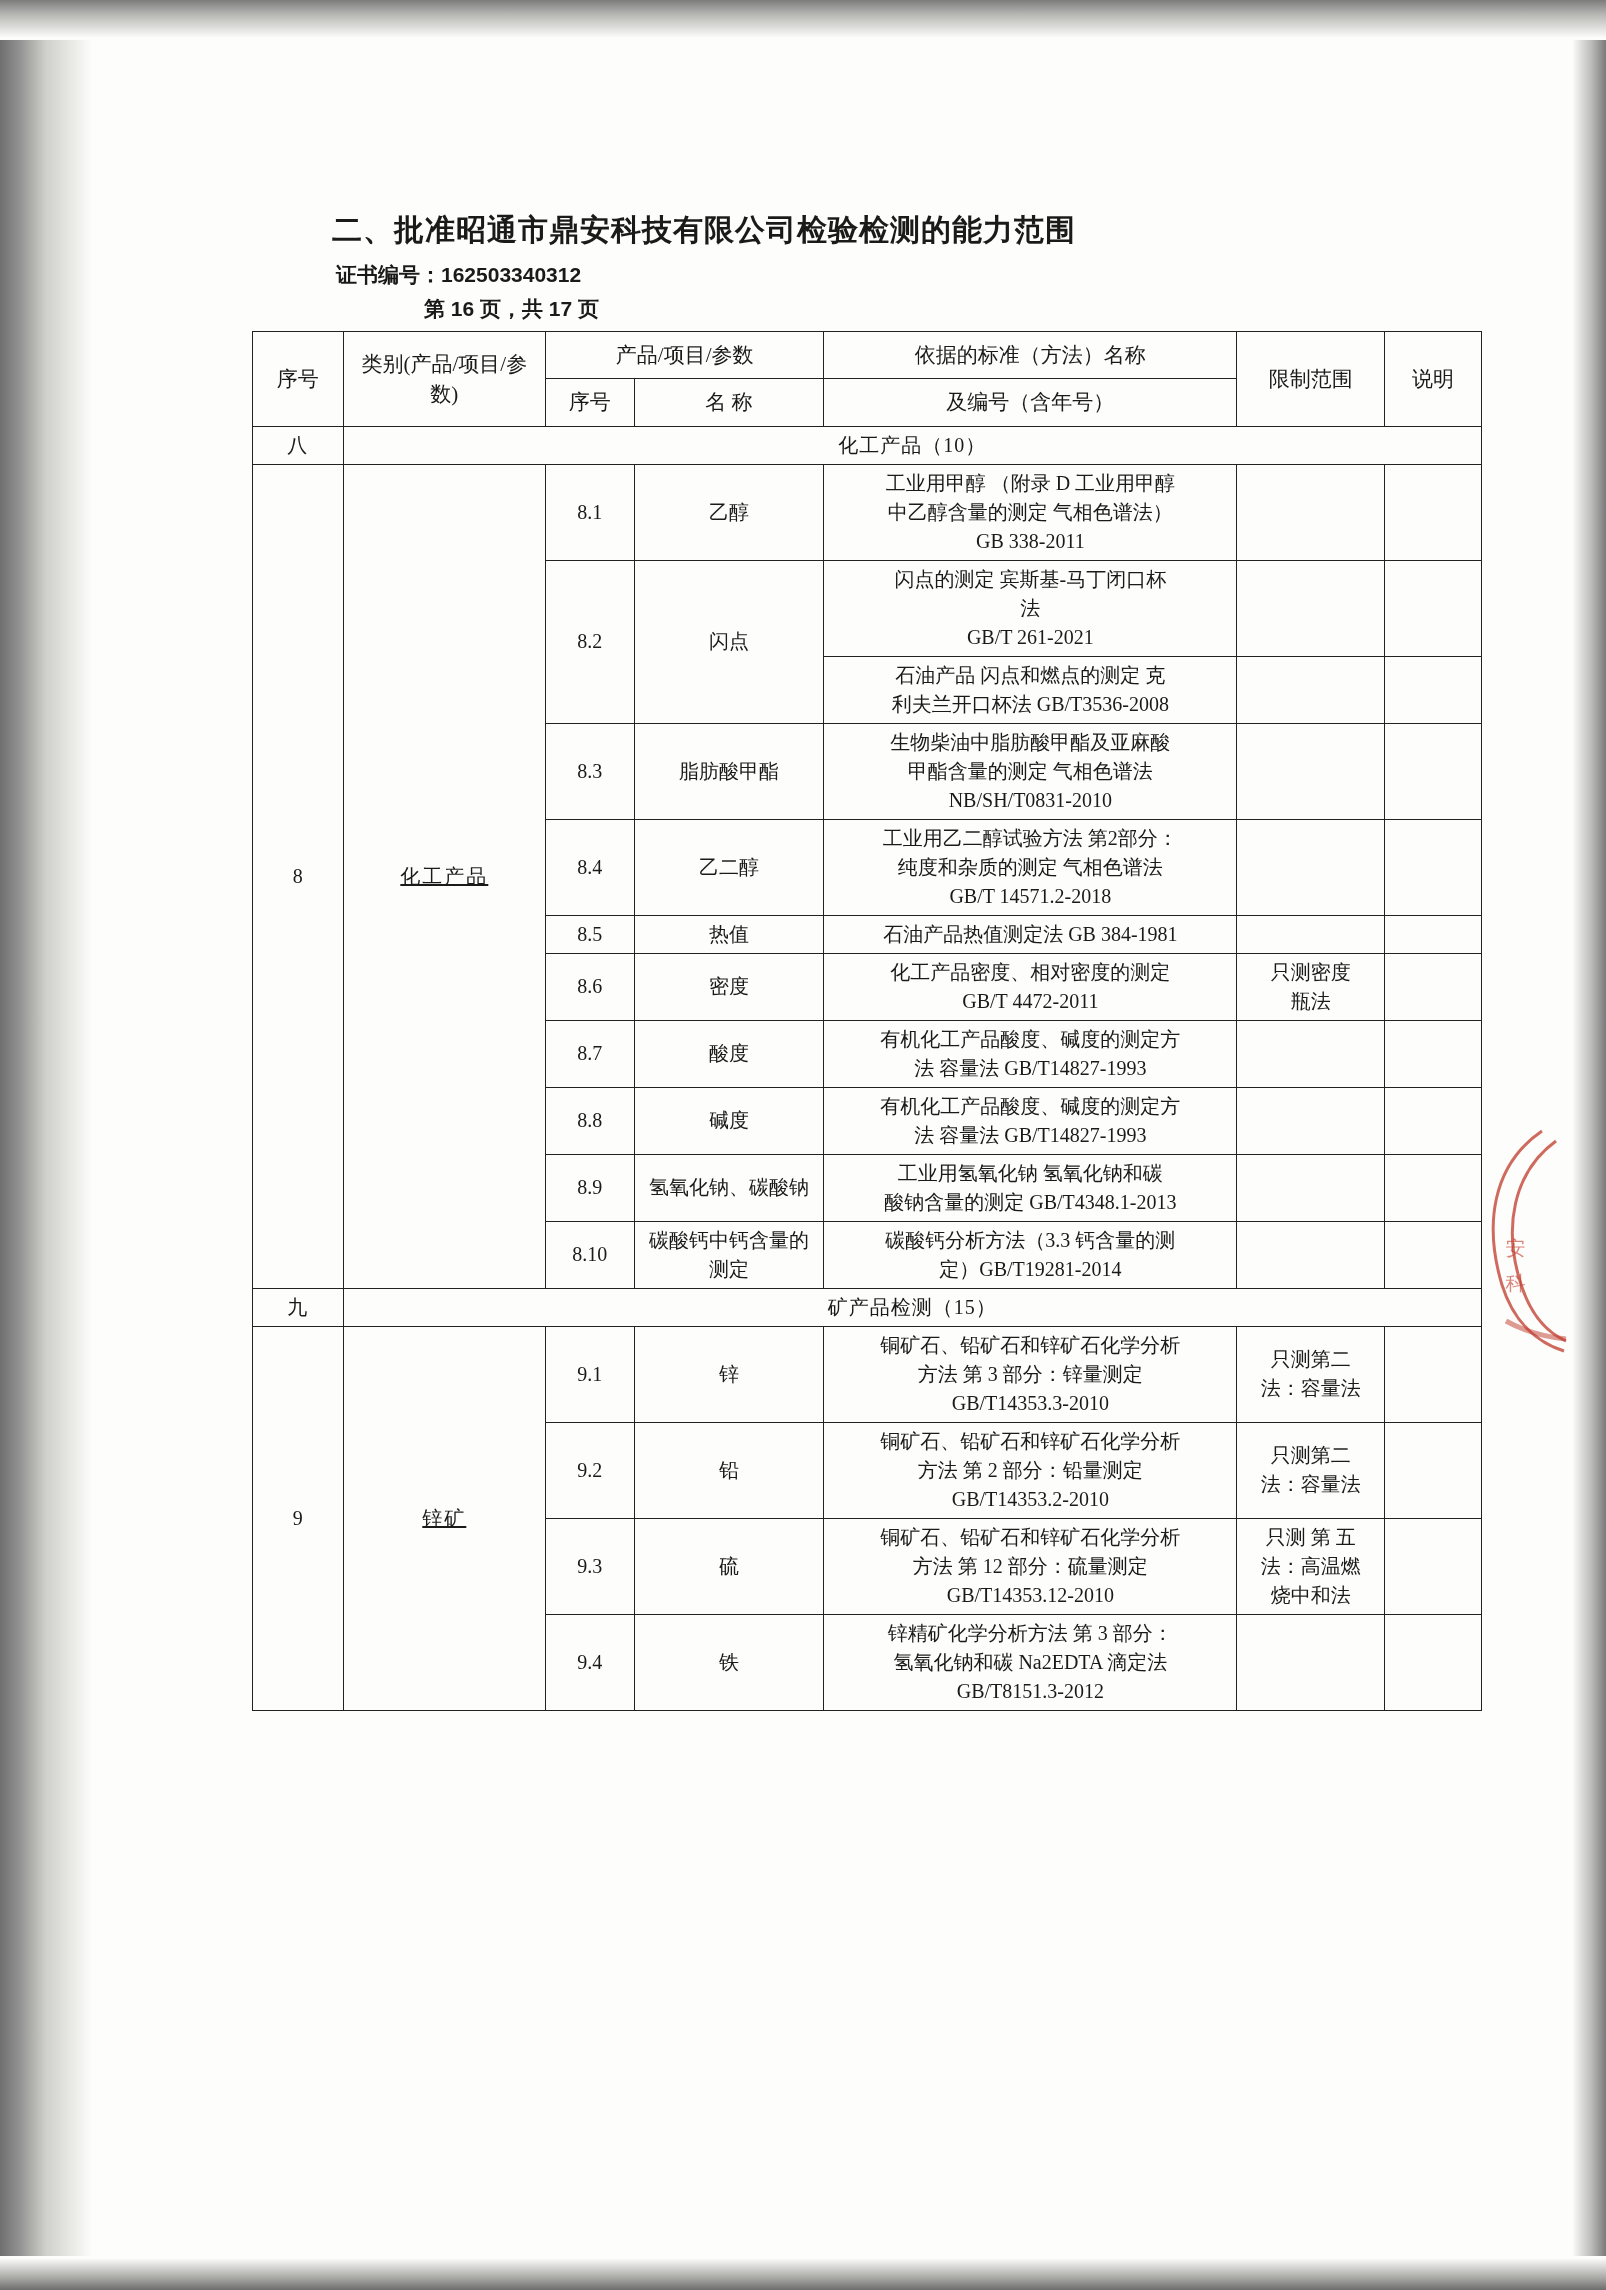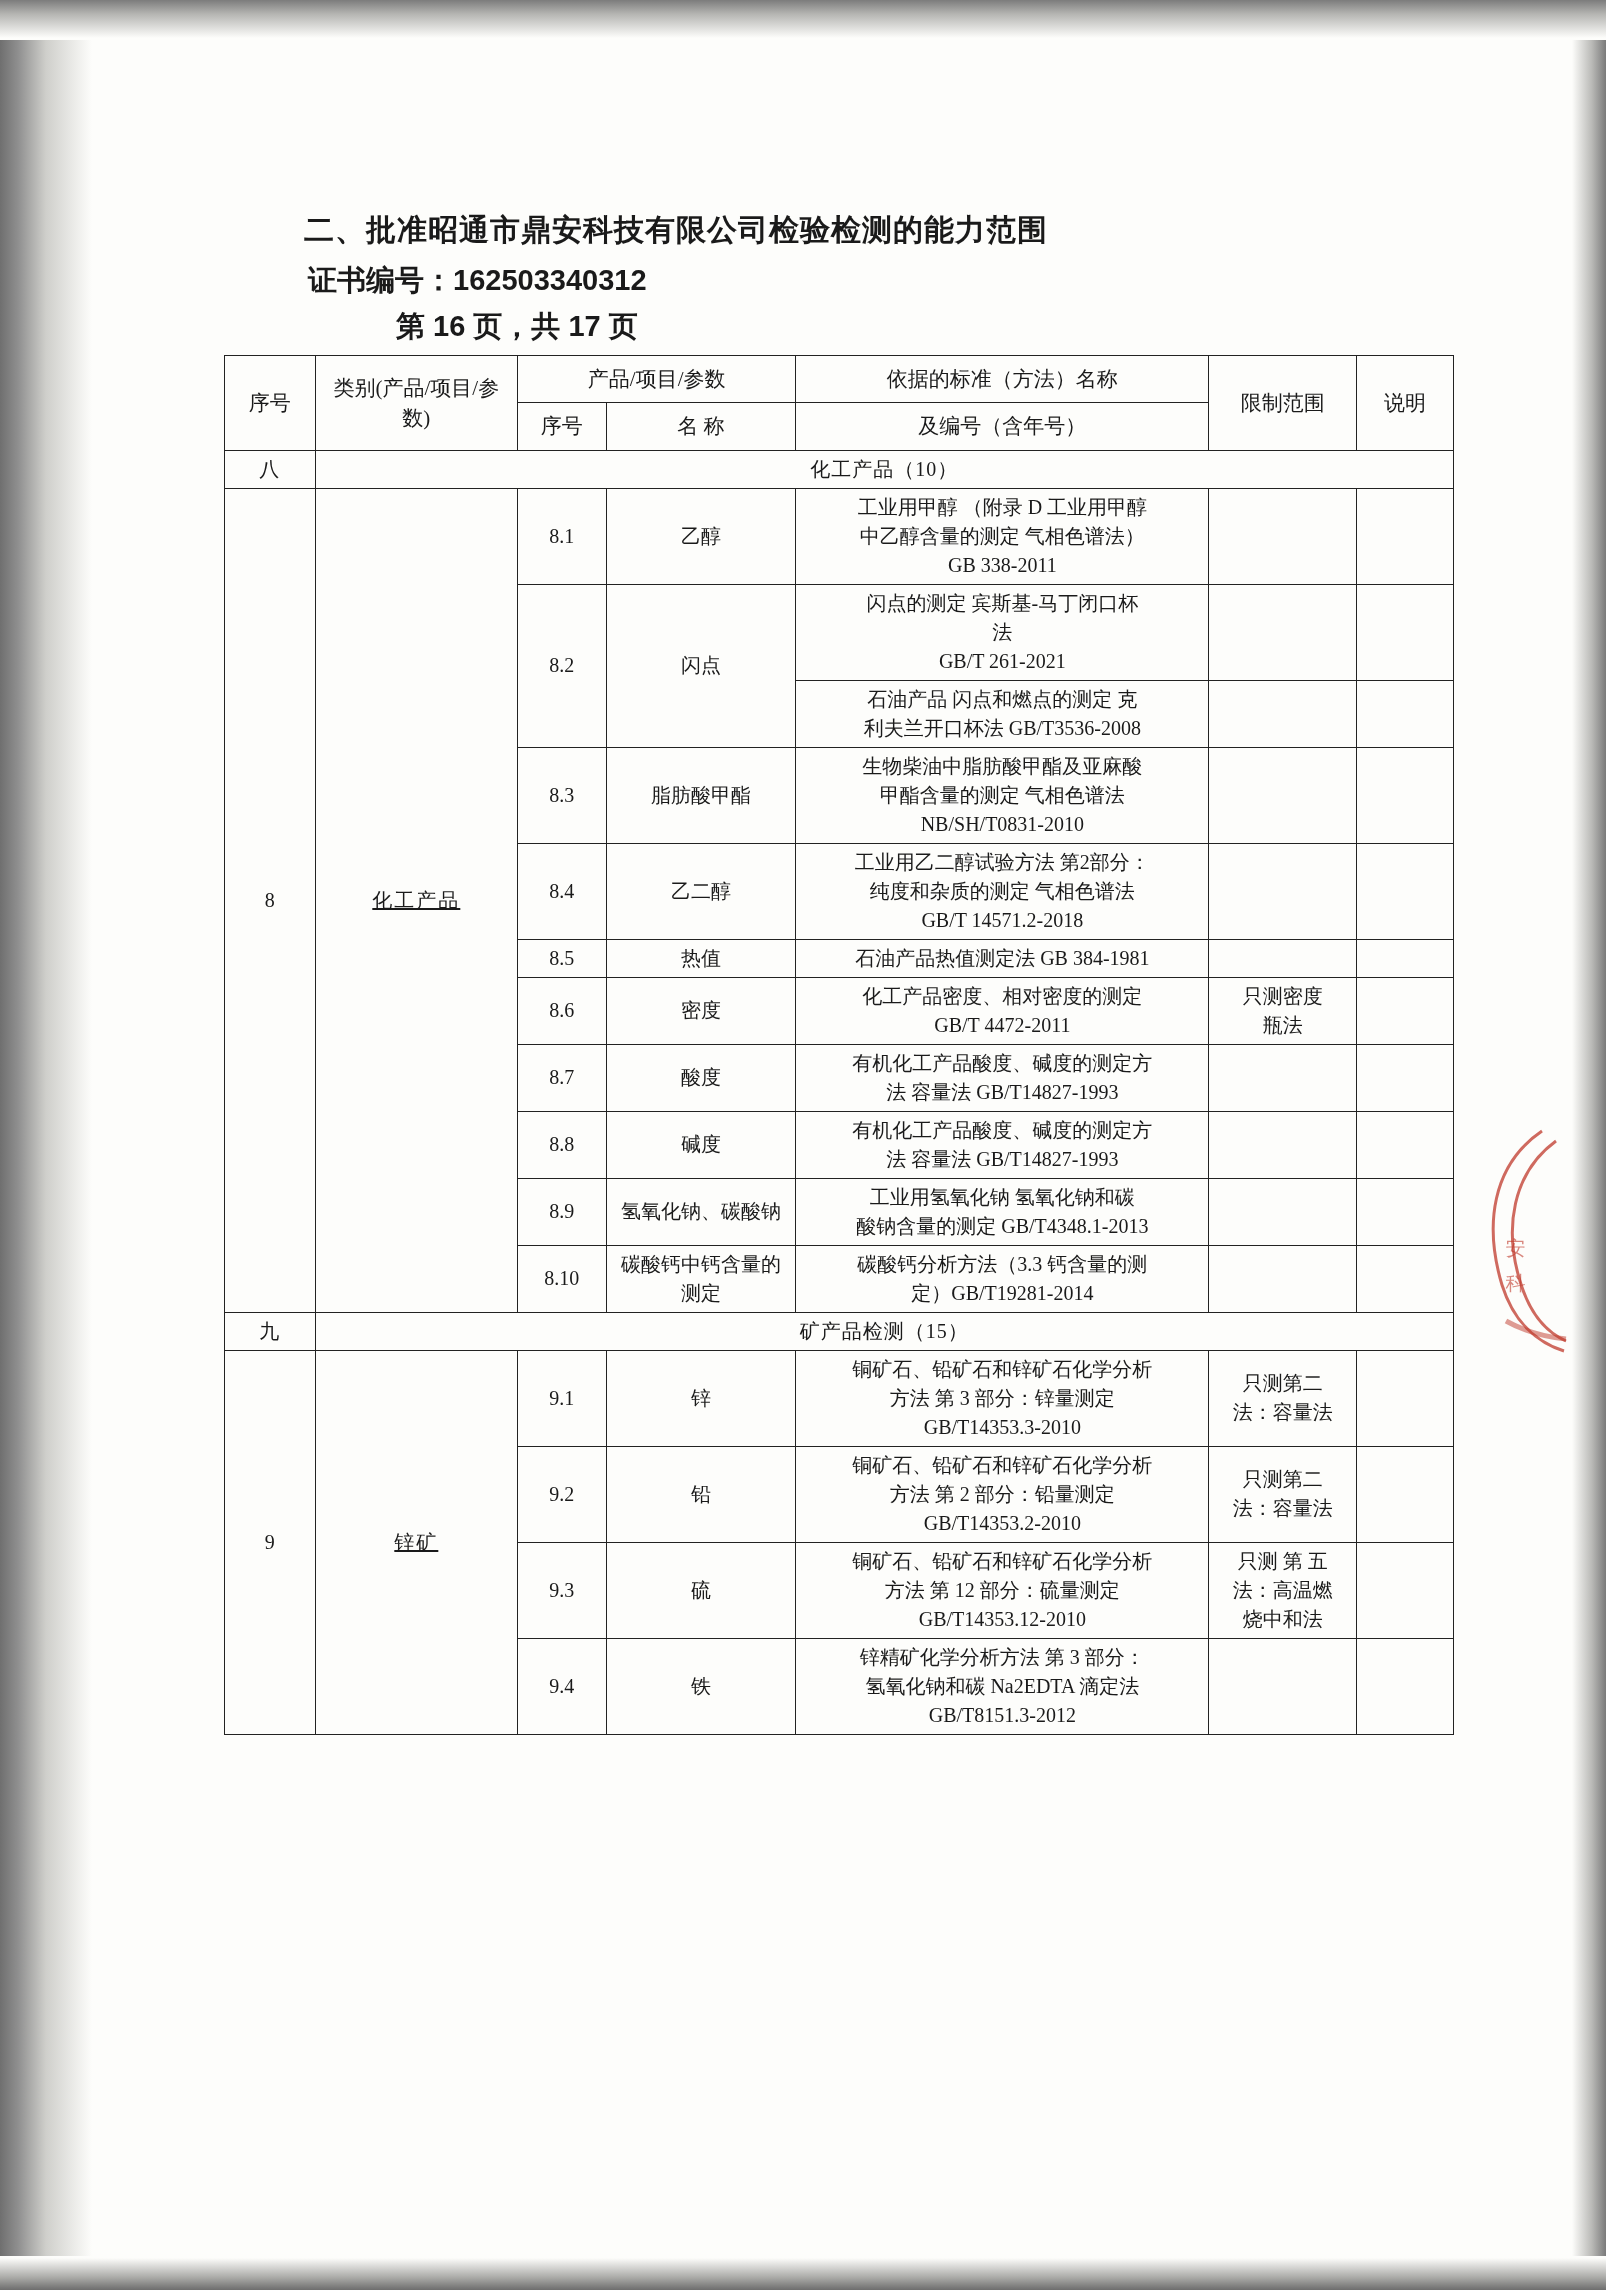--- a/index.html
+++ b/index.html
@@ -30,37 +30,37 @@
     position: absolute; left: 0; top: 0; width: 1606px; height: 40px;
     background: linear-gradient(to bottom, #7c7c7c 0px, #b5b5b2 14px, #fdfdfb 38px);
   }
   .scan-edge-bottom {
     position: absolute; left: 0; bottom: 0; width: 1606px; height: 34px;
     background: linear-gradient(to top, #6d6d6d 0px, #a8a8a5 12px, #fdfdfb 32px);
   }
 
   .content {
     position: absolute;
-    left: 224px;
+    left: 252px;
     top: 210px;
     width: 1280px;
   }
 
   .doc-title {
     font-family: "Liberation Sans", "DejaVu Sans", sans-serif;
     font-weight: bold;
     font-size: 30px;
     letter-spacing: 1px;
     margin: 0 0 10px 80px;
     white-space: nowrap;
   }
   .meta-line {
     font-family: "Liberation Sans", "DejaVu Sans", sans-serif;
     font-weight: bold;
-    font-size: 29px;
+    font-size: 21px;
     margin: 0 0 6px 84px;
     display: flex;
     white-space: nowrap;
   }
   .meta-line .left { min-width: 415px; }
   .meta-line .right { }
   .meta-line .pageno { margin-left: 88px; }
 
   table.cap {
     border-collapse: collapse;

